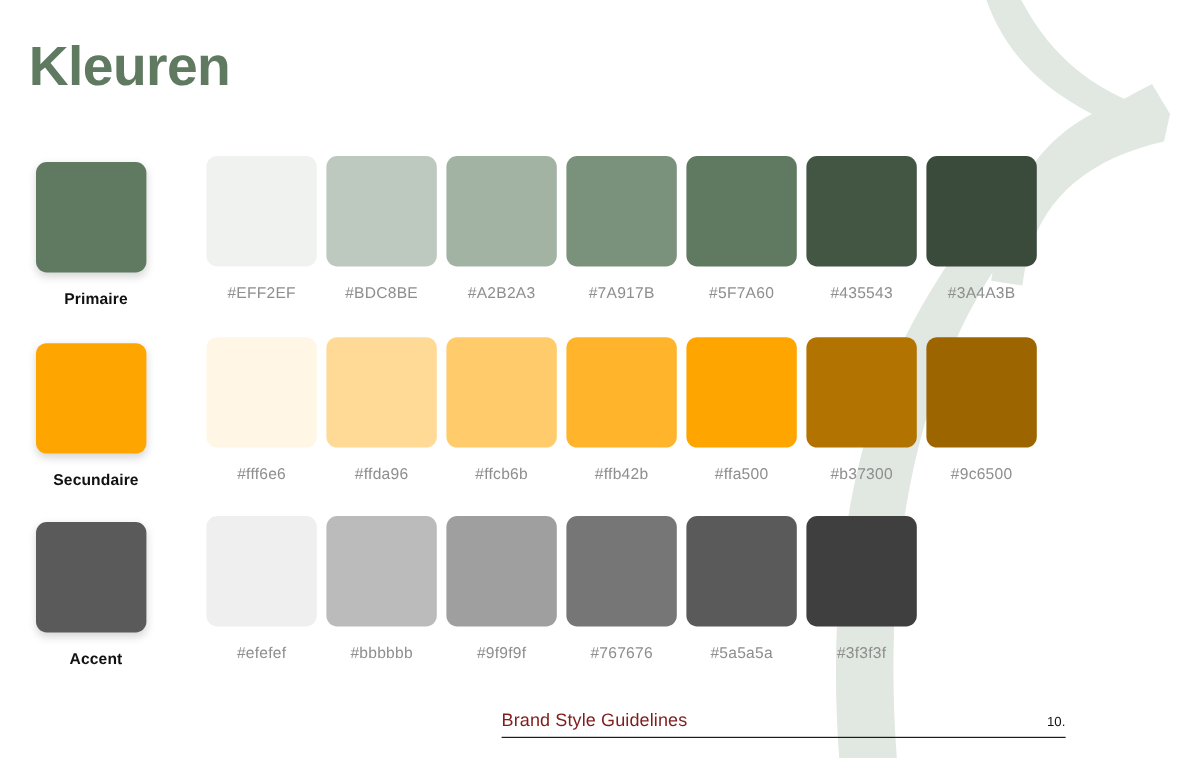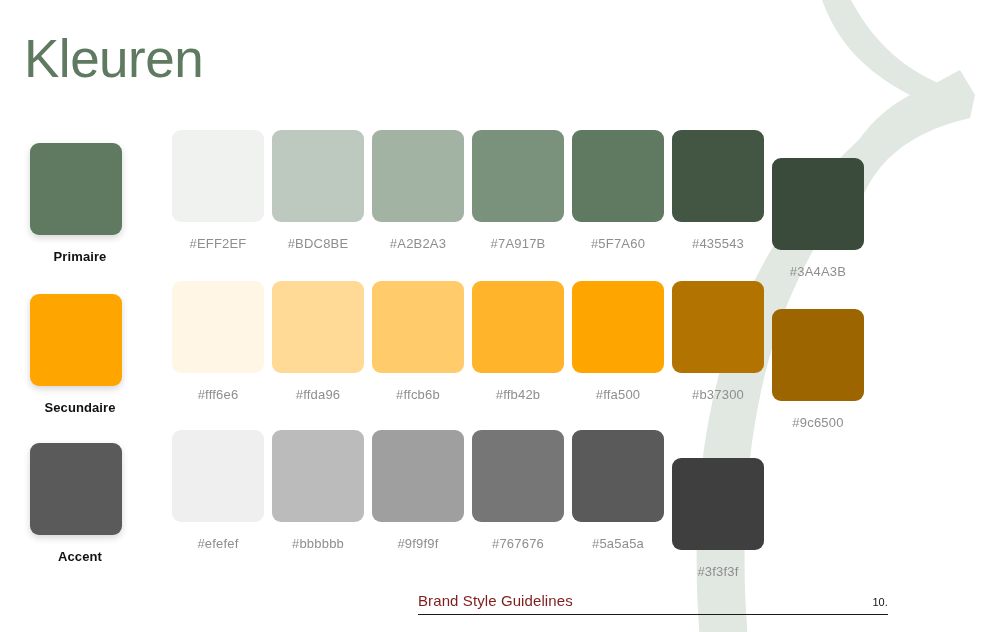--- a/index.html
+++ b/index.html
@@ -27,42 +27,42 @@
     height: 632px;
     pointer-events: none;
     z-index: 0;
   }
 
   
   #page-title {
     position: absolute;
     left: 24px;
     top: 28px;
-    font-size: 53px;
-    font-weight: normal;
+    font-size: 46px;
+    font-weight: bold;
     letter-spacing: -0.5px;
     color: #5F7A60;
     z-index: 3;
   }
 
   
   .palette-row {
     position: absolute;
     left: 0;
     width: 987px;
     z-index: 2;
   }
   #row-primaire { top: 130px; }
   #row-secundaire { top: 281px; }
   #row-accent { top: 430px; }
 
   .main-swatch-wrap {
     position: absolute;
     left: 30px;
-    top: 13px;
+    top: 5px;
     width: 100px;
   }
   .main-swatch {
     width: 92px;
     height: 92px;
     border-radius: 9px;
     box-shadow: 0 3px 7px rgba(0,0,0,0.16);
   }
   .main-label {
     margin-top: 14px;
@@ -76,21 +76,21 @@
   .shades {
     position: absolute;
     left: 172px;
     top: 0;
     display: flex;
   }
   .shade-cell {
     width: 92px;
     margin-right: 8px;
   }
-  .shade-cell:last-child { margin-right: 0; margin-top: 28px; }
+  .shade-cell:last-child { margin-right: 0; }
   .shade-swatch {
     width: 92px;
     height: 92px;
     border-radius: 9px;
   }
   .shade-label {
     margin-top: 14px;
     text-align: center;
     font-size: 13px;
     color: #8e8e8e;

